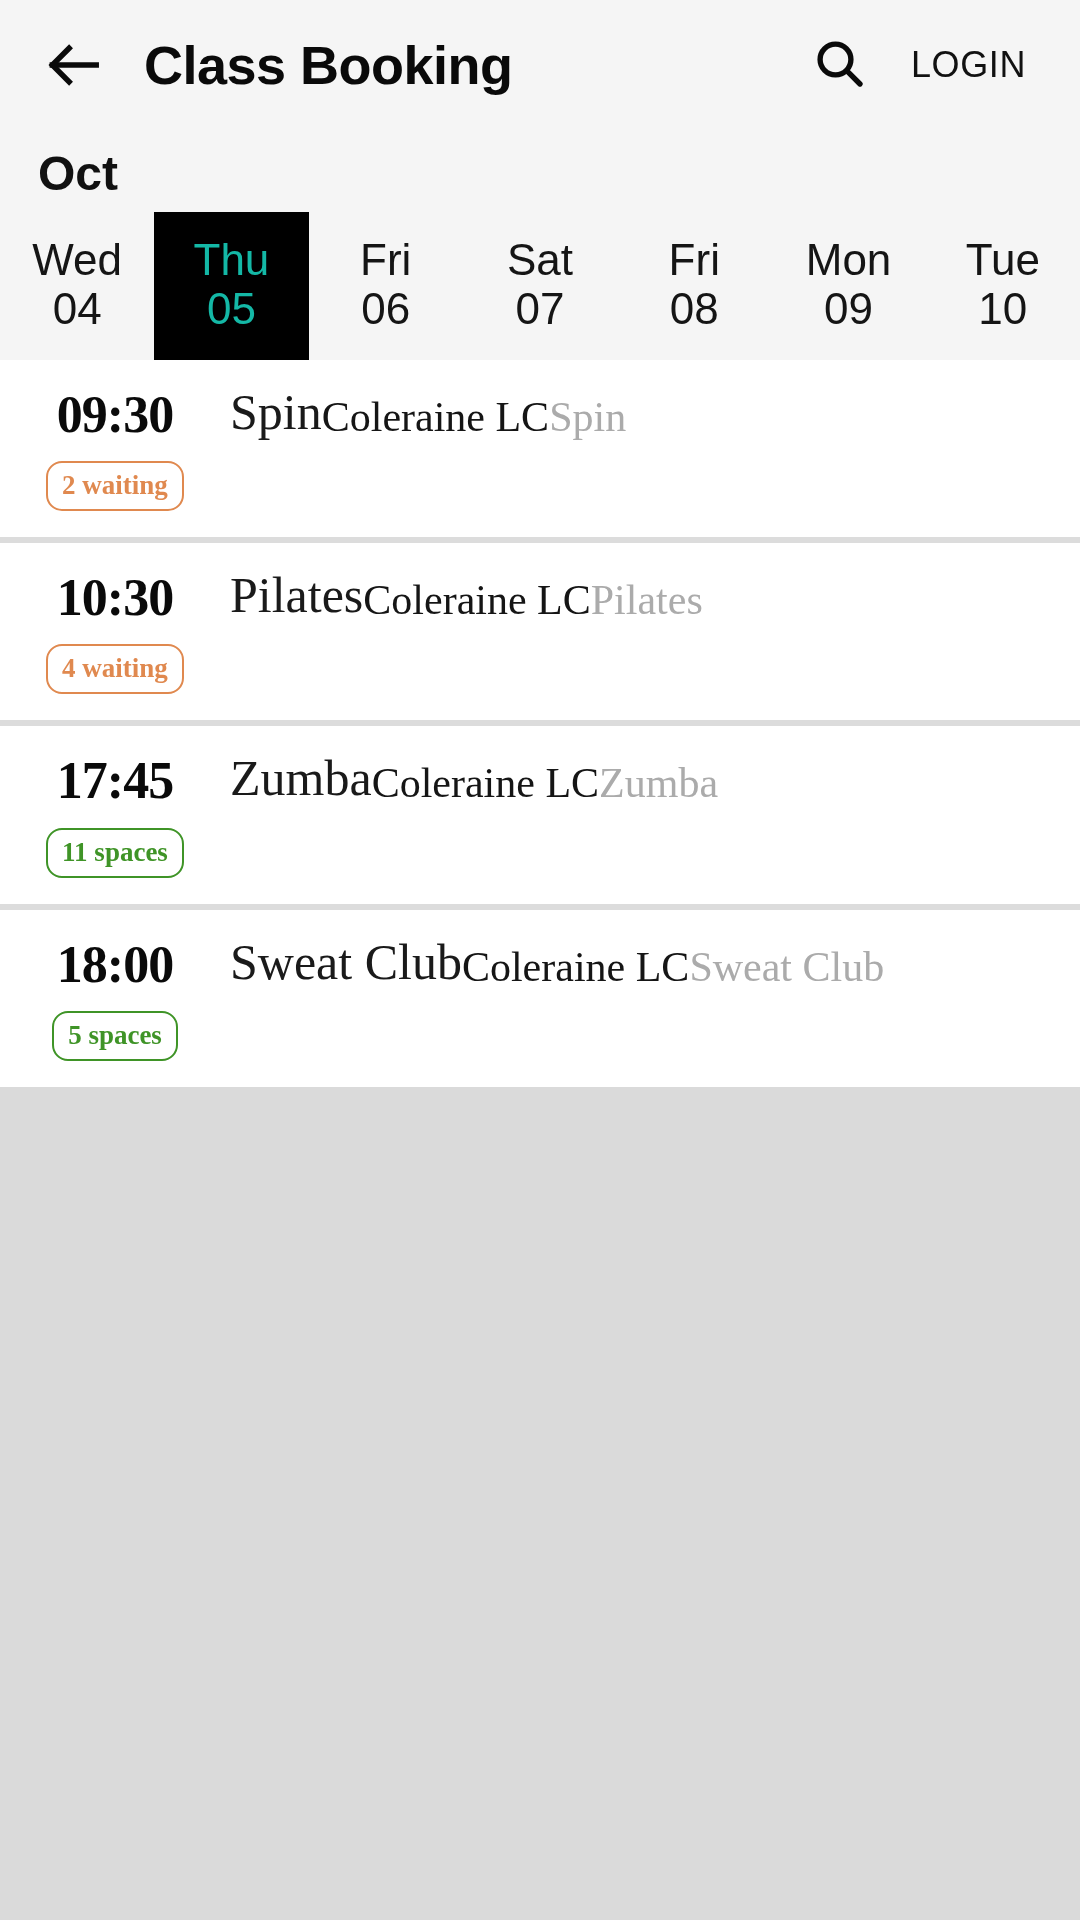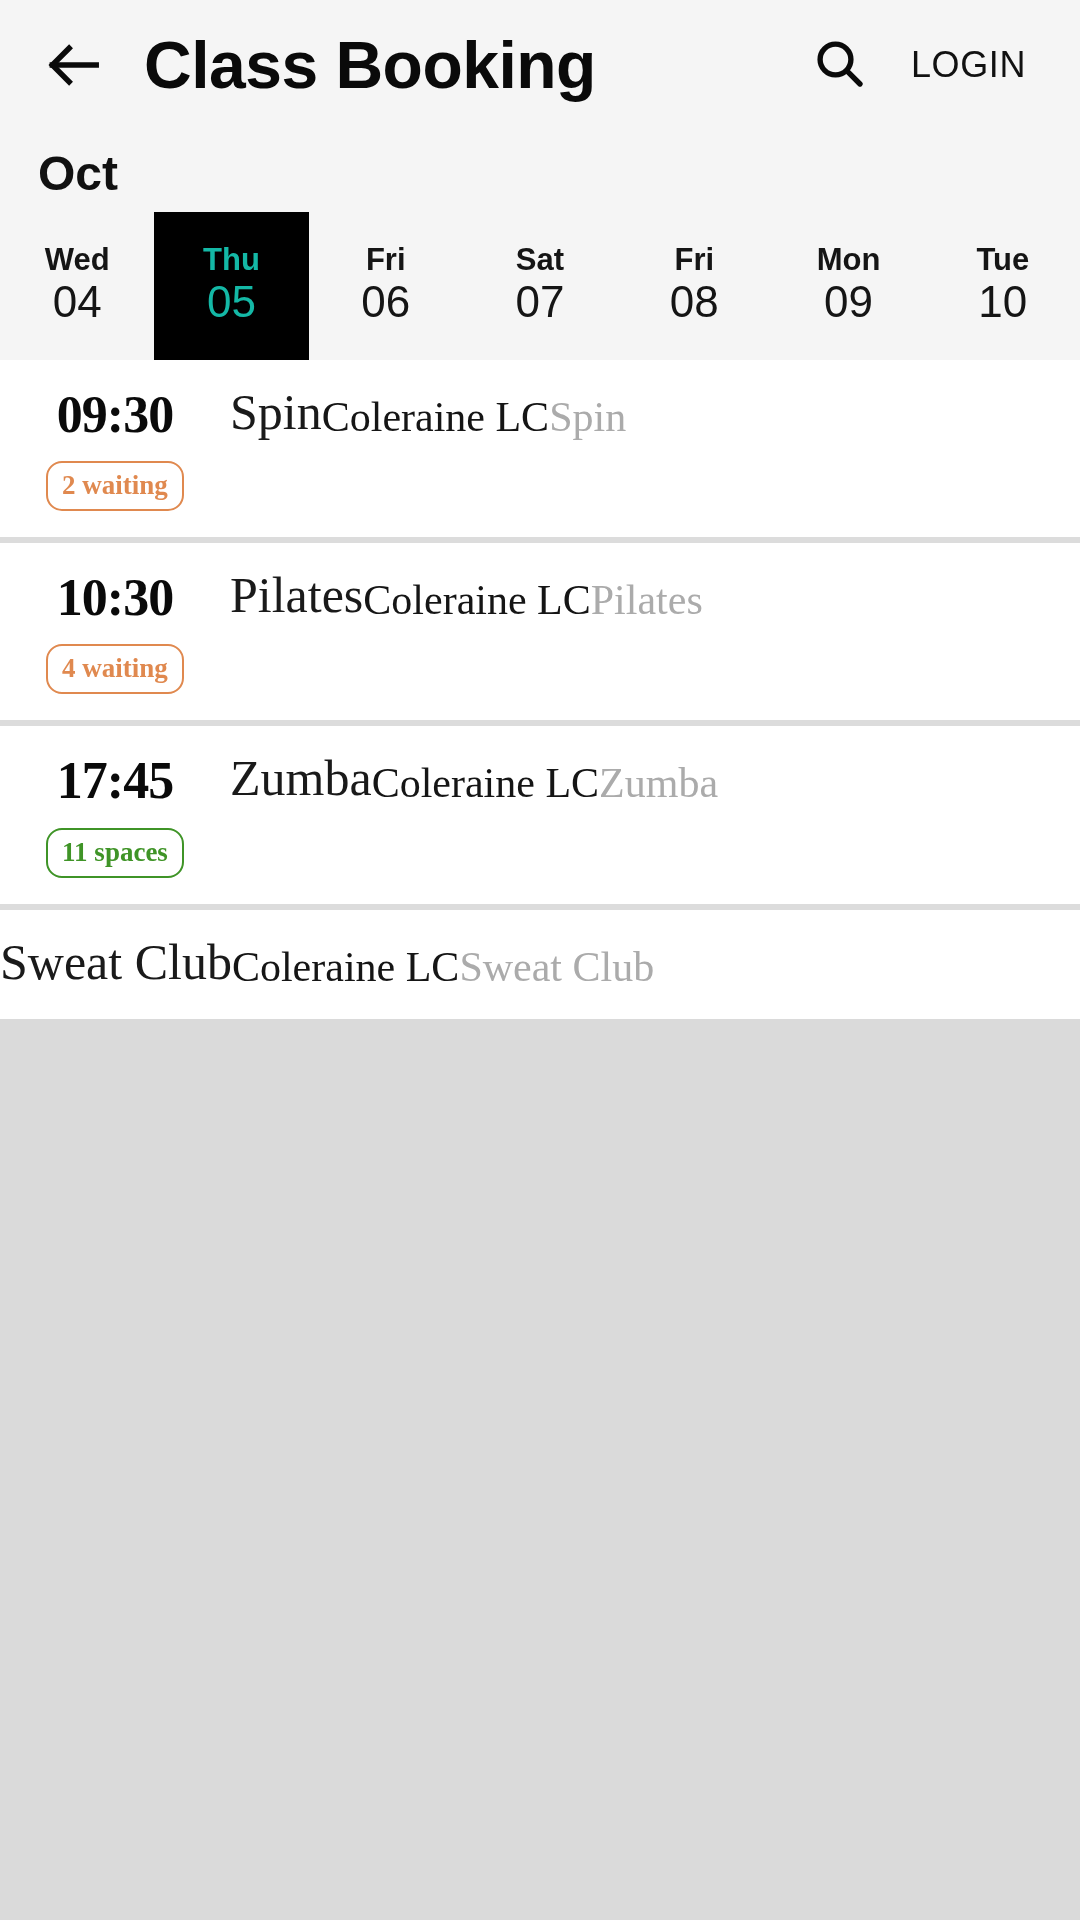--- a/index.html
+++ b/index.html
@@ -35,21 +35,21 @@
     width: 110px;
     height: 110px;
     margin-left: 18px;
     display: flex;
     align-items: center;
     justify-content: center;
     cursor: pointer;
   }
   .back-btn svg { display: block; }
   .appbar-title {
-    font-size: 66px;
+    font-size: 54px;
     font-weight: bold;
     color: #0a0a0a;
     letter-spacing: -0.5px;
     margin-left: 16px;
     white-space: nowrap;
   }
   .appbar-spacer { flex: 1 1 auto; }
   .search-btn {
     width: 96px;
     height: 96px;
@@ -94,23 +94,23 @@
     align-items: center;
     justify-content: center;
     cursor: pointer;
     color: #151515;
   }
   .day.selected {
     background: #000000;
     color: #14b8a6;
   }
   .day-name {
-    font-size: 31px;
+    font-size: 44px;
     line-height: 1.05;
-    font-weight: bold;
+    font-weight: normal;
   }
   .day-num {
     font-size: 44px;
     line-height: 1.18;
     font-weight: normal;
   }
 
   
   .list {
     background: #ffffff;
@@ -285,20 +285,24 @@
       </div>
       <div class="col-info">
         <div class="class-name">Zumba</div>
         <div class="class-venue">Coleraine LC</div>
         <div class="class-sub">Zumba</div>
       </div>
     </div>
     <div class="row-sep"></div>
 
     <div class="class-row">
+      <div class="col-time">
+        <div class="time">18:00</div>
+        <div class="badge spaces">5 spaces</div>
+      </div>
       <div class="col-info">
         <div class="class-name">Sweat Club</div>
         <div class="class-venue">Coleraine LC</div>
         <div class="class-sub">Sweat Club</div>
       </div>
     </div>
 
   </div>
 
   <div class="filler"></div>

